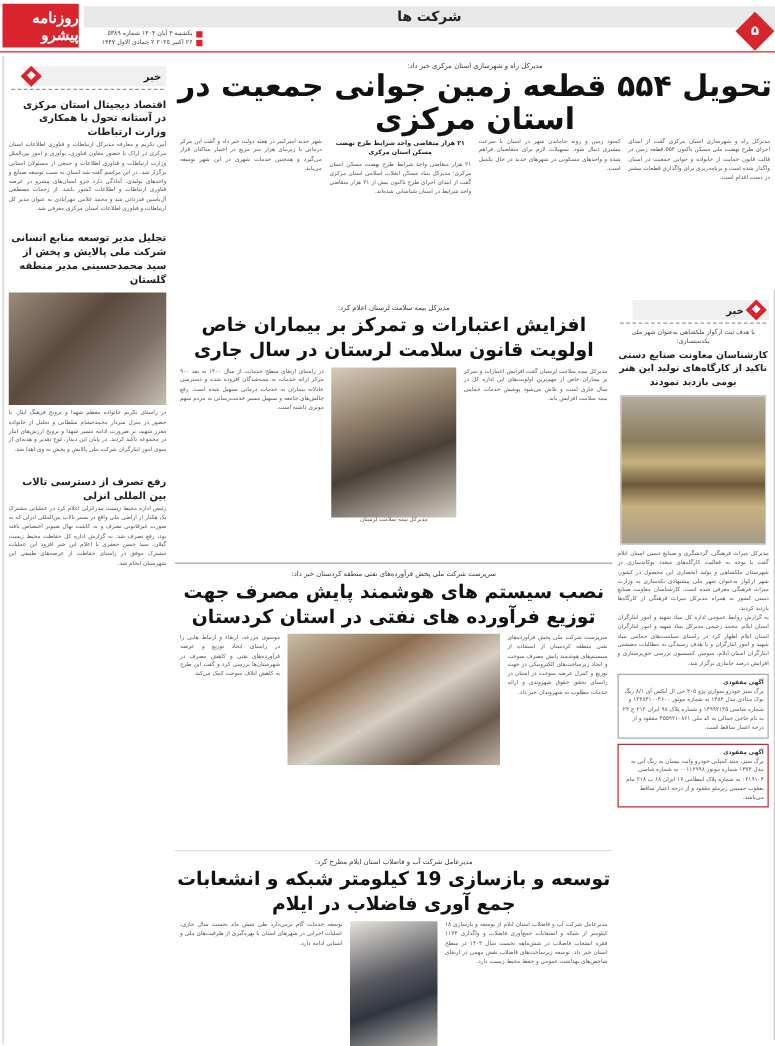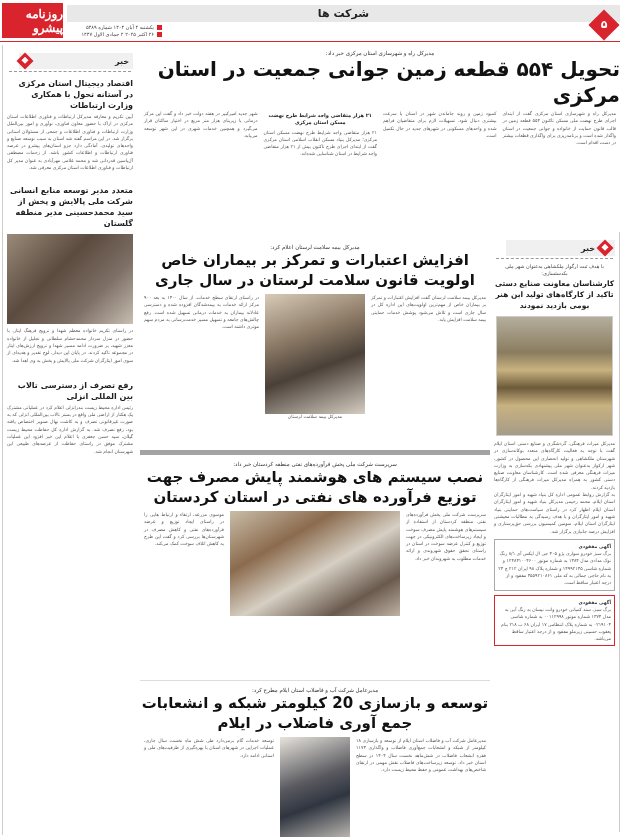--- a/index.html
+++ b/index.html
@@ -20,42 +20,42 @@
 .khabar-icon{width:12px;height:12px;background:#d9232d;transform:rotate(45deg);position:relative}
 .khabar-icon:after{content:"";position:absolute;left:3px;top:3px;width:5px;height:5px;background:#fff}
 .dashed{border-bottom:1px dashed #999;margin:2px 6px 4px}
 .lh{font-size:8px;font-weight:bold;text-align:right;line-height:11px;padding:2px 4px}
 .body-text{font-size:4.6px;line-height:7.3px;color:#555;text-align:justify;padding:0 4px;direction:rtl}
 .photo{background:linear-gradient(135deg,#9a8b7a,#5b4a3e 40%,#7e7066 70%,#c8beb2);margin:3px 4px}
 
 
 .art1{position:absolute;left:140px;top:44px;width:480px;height:180px}
 .kicker{font-size:5.5px;text-align:center;color:#333;margin-top:6px}
-.h1{font-size:20px;font-weight:bold;text-align:right;line-height:26px;font-family:"DejaVu Sans",sans-serif;color:#111}
+.h1{font-size:24px;font-weight:bold;text-align:center;line-height:26px;font-family:"DejaVu Sans",sans-serif;color:#111}
 .cols{display:flex;gap:6px;padding:2px 4px;direction:rtl}
 .col{flex:1;font-size:4.6px;line-height:7.3px;color:#555;text-align:justify}
 .col b{display:block;color:#222;font-size:5px;text-align:center;margin:2px 0}
 
 
 .rightcol{position:absolute;right:0;top:232px;width:130px;height:600px;border-right:1px solid #ccc}
 .rh{font-size:7.5px;font-weight:bold;text-align:center;line-height:11px;padding:1px 4px}
 .rsub{font-size:5px;text-align:center;color:#444;line-height:7px;padding:0 6px}
 .knife{height:120px;margin:4px 6px;background:linear-gradient(180deg,#b5ae9e,#8a7c5e 30%,#c8b280 45%,#6d5a3a 60%,#c8b280 75%,#a59b88);border:1px solid #ccc}
 .box{border:1px solid #aaa;margin:4px 4px;padding:3px;font-size:4.6px;line-height:7.3px;color:#555}
 .box.red{border-color:#d9232d}
 .box .t{font-weight:bold;color:#333}
 
 
 .art2{position:absolute;left:140px;top:238px;width:350px;height:205px}
 .h2{font-size:15px;font-weight:bold;text-align:center;line-height:20px;color:#111}
 .art2-body{display:flex;gap:6px;padding:4px;direction:rtl}
 .photo2{width:100px;height:120px;background:linear-gradient(160deg,#d7cbb8,#8c7a66 35%,#4a4038 60%,#d5cdc2);flex:none}
 
 
-.art3{position:absolute;left:140px;top:450px;width:350px;height:225px;border-top:5px solid #a3a3a3}
+.art3{position:absolute;left:140px;top:450px;width:350px;height:225px;border-top:1px solid #a3a3a3}
 .photo3{width:170px;height:105px;background:linear-gradient(150deg,#c9bda8,#8b6b4e 30%,#d6cfc3 55%,#6a5a4e 80%,#bfb3a3);flex:none}
 
 
 .art4{position:absolute;left:140px;top:680px;width:350px;height:157px;border-top:1px solid #ddd}
 .photo4{width:70px;height:110px;background:linear-gradient(160deg,#e8e4dc,#5a5a60 40%,#2f3540 60%,#d8d2c8);flex:none}
 </style>
 </head>
 <body>
 
 <div class="masthead">
@@ -79,21 +79,21 @@
 
 <div class="leftcol">
   <div class="khabar">
     <span>خبر</span>
     <span style="flex:1"></span>
     <span class="khabar-icon"></span>
   </div>
   <div class="dashed"></div>
   <div class="lh">اقتصاد دیجیتال استان مرکزی در آستانه تحول با همکاری وزارت ارتباطات</div>
   <div class="body-text">آیین تکریم و معارفه مدیرکل ارتباطات و فناوری اطلاعات استان مرکزی در اراک با حضور معاون فناوری، نوآوری و امور بین‌الملل وزارت ارتباطات و فناوری اطلاعات و جمعی از مسئولان استانی برگزار شد. در این مراسم گفته شد استان به سبب توسعه صنایع و واحدهای تولیدی، آمادگی دارد جزو استان‌های پیشرو در عرصه فناوری ارتباطات و اطلاعات کشور باشد. از زحمات مصطفی آل‌یاسین قدردانی شد و محمد غلامی مهرآبادی به عنوان مدیر کل ارتباطات و فناوری اطلاعات استان مرکزی معرفی شد.</div>
-  <div class="lh" style="margin-top:12px">متعدد مدیر توسعه منابع انسانی شرکت ملی پالایش و پخش از سید محمدحسینی مدیر منطقه گلستان</div>
+  <div class="lh" style="margin-top:12px">تجلیل مدیر توسعه منابع انسانی شرکت ملی پالایش و پخش از سید محمدحسینی مدیر منطقه گلستان</div>
   <div class="photo" style="height:90px"></div>
   <div class="body-text">در راستای تکریم خانواده معظم شهدا و ترویج فرهنگ ایثار، با حضور در منزل سردار محمدحشام سلطانی و تجلیل از خانواده معزز شهید، بر ضرورت ادامه مسیر شهدا و ترویج ارزش‌های ایثار در مجموعه تاکید کردند. در پایان این دیدار، لوح تقدیر و هدیه‌ای از سوی امور ایثارگران شرکت ملی پالایش و پخش به وی اهدا شد.</div>
   <div class="lh" style="margin-top:14px">رفع تصرف از دسترسی تالاب بین المللی انزلی</div>
   <div class="body-text">رئیس اداره محیط زیست بندرانزلی اعلام کرد در عملیاتی مشترک یک هکتار از اراضی ملی واقع در بستر تالاب بین‌المللی انزلی که به صورت غیرقانونی تصرف و به کاشت نهال صنوبر اختصاص یافته بود، رفع تصرف شد. به گزارش اداره کل حفاظت محیط زیست گیلان، سید حسن جعفری با اعلام این خبر افزود این عملیات مشترک موفق در راستای حفاظت از عرصه‌های طبیعی این شهرستان انجام شد.</div>
 </div>
 
 <div class="art1">
   <div class="kicker">مدیرکل راه و شهرسازی استان مرکزی خبر داد:</div>
   <div class="h1">تحویل ۵۵۴ قطعه زمین جوانی جمعیت در استان مرکزی</div>
   <div class="cols">
@@ -143,19 +143,19 @@
   <div class="h2">نصب سیستم های هوشمند پایش مصرف جهت توزیع فرآورده های نفتی در استان کردستان</div>
   <div class="art2-body">
     <div class="col">سرپرست شرکت ملی پخش فرآورده‌های نفتی منطقه کردستان از استفاده از سیستم‌های هوشمند پایش مصرف سوخت و ایجاد زیرساخت‌های الکترونیکی در جهت توزیع و کنترل عرضه سوخت در استان در راستای تحقق حقوق شهروندی و ارائه خدمات مطلوب به شهروندان خبر داد.</div>
     <div class="photo3"></div>
     <div class="col">موسوی مزرعه، ارتقاء و ارتباط هایی را در راستای ایجاد توزیع و عرضه فرآورده‌های نفتی و کاهش مصرف در شهرستان‌ها بررسی کرد و گفت این طرح به کاهش اتلاف سوخت کمک می‌کند.</div>
   </div>
 </div>
 
 <div class="art4">
   <div class="kicker">مدیرعامل شرکت آب و فاضلاب استان ایلام مطرح کرد:</div>
-  <div class="h2">توسعه و بازسازی 20 کیلومتر شبکه و انشعابات جمع آوری فاضلاب در ایلام</div>
+  <div class="h2">توسعه و بازسازی 19 کیلومتر شبکه و انشعابات جمع آوری فاضلاب در ایلام</div>
   <div class="art2-body">
     <div class="col">مدیرعامل شرکت آب و فاضلاب استان ایلام از توسعه و بازسازی ۱۸ کیلومتر از شبکه و انشعابات جمع‌آوری فاضلاب و واگذاری ۱۱۷۳ فقره انشعاب فاضلاب در شش‌ماهه نخست سال ۱۴۰۴ در سطح استان خبر داد. توسعه زیرساخت‌های فاضلاب نقش مهمی در ارتقای شاخص‌های بهداشت عمومی و حفظ محیط زیست دارد.</div>
     <div class="photo4"></div>
     <div class="col">توسعه خدمات گام برمی‌دارد طی شش ماه نخست سال جاری، عملیات اجرایی در شهرهای استان با بهره‌گیری از ظرفیت‌های ملی و استانی ادامه دارد.</div>
   </div>
 </div>
 
 </body></html>

